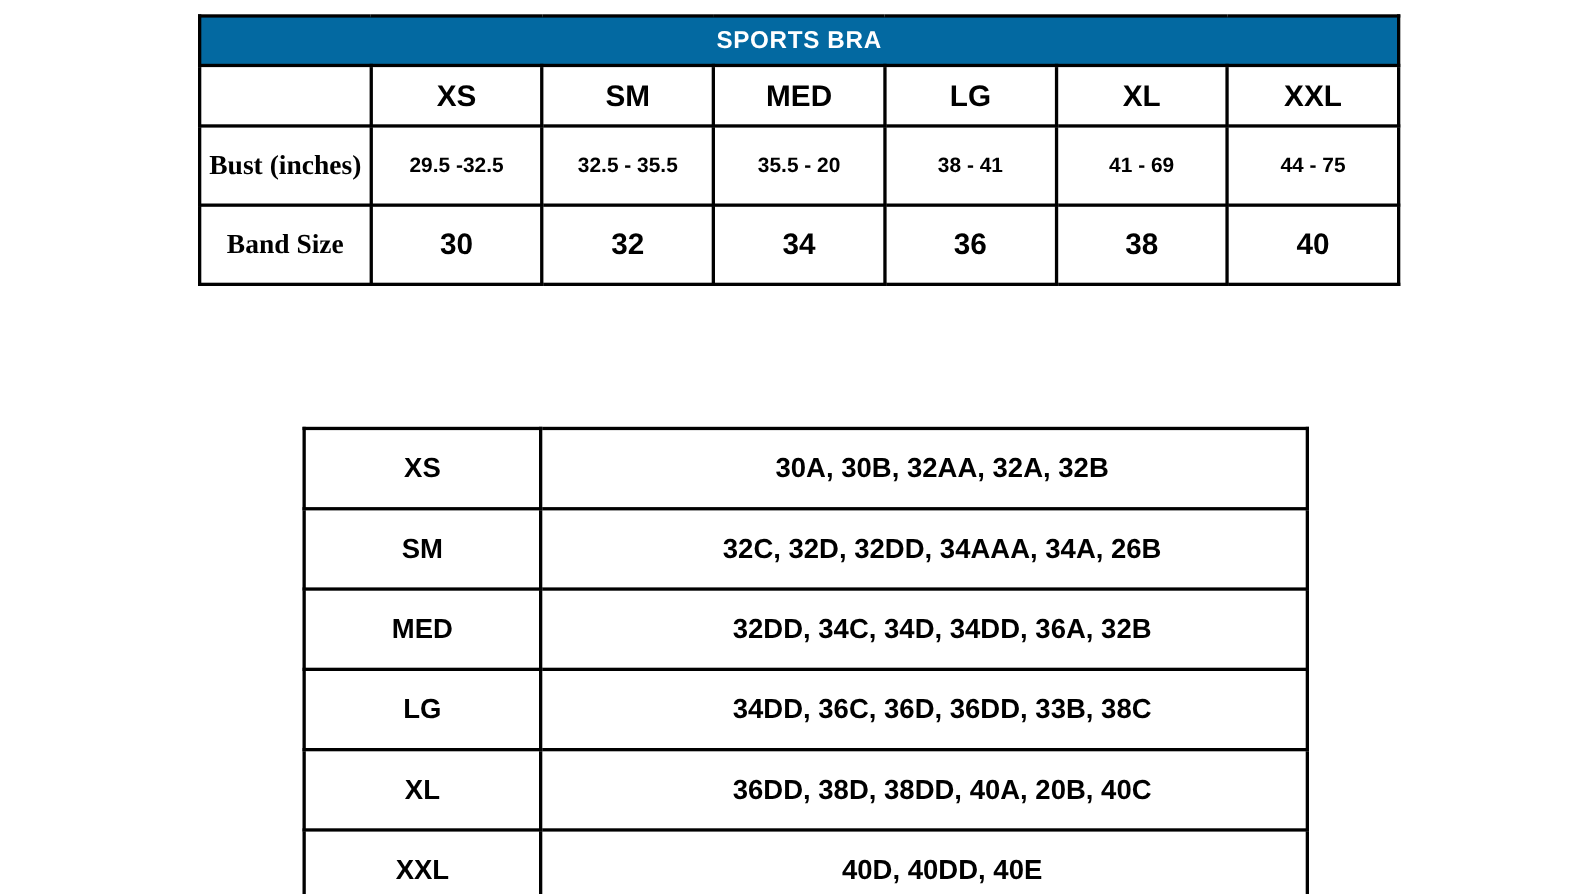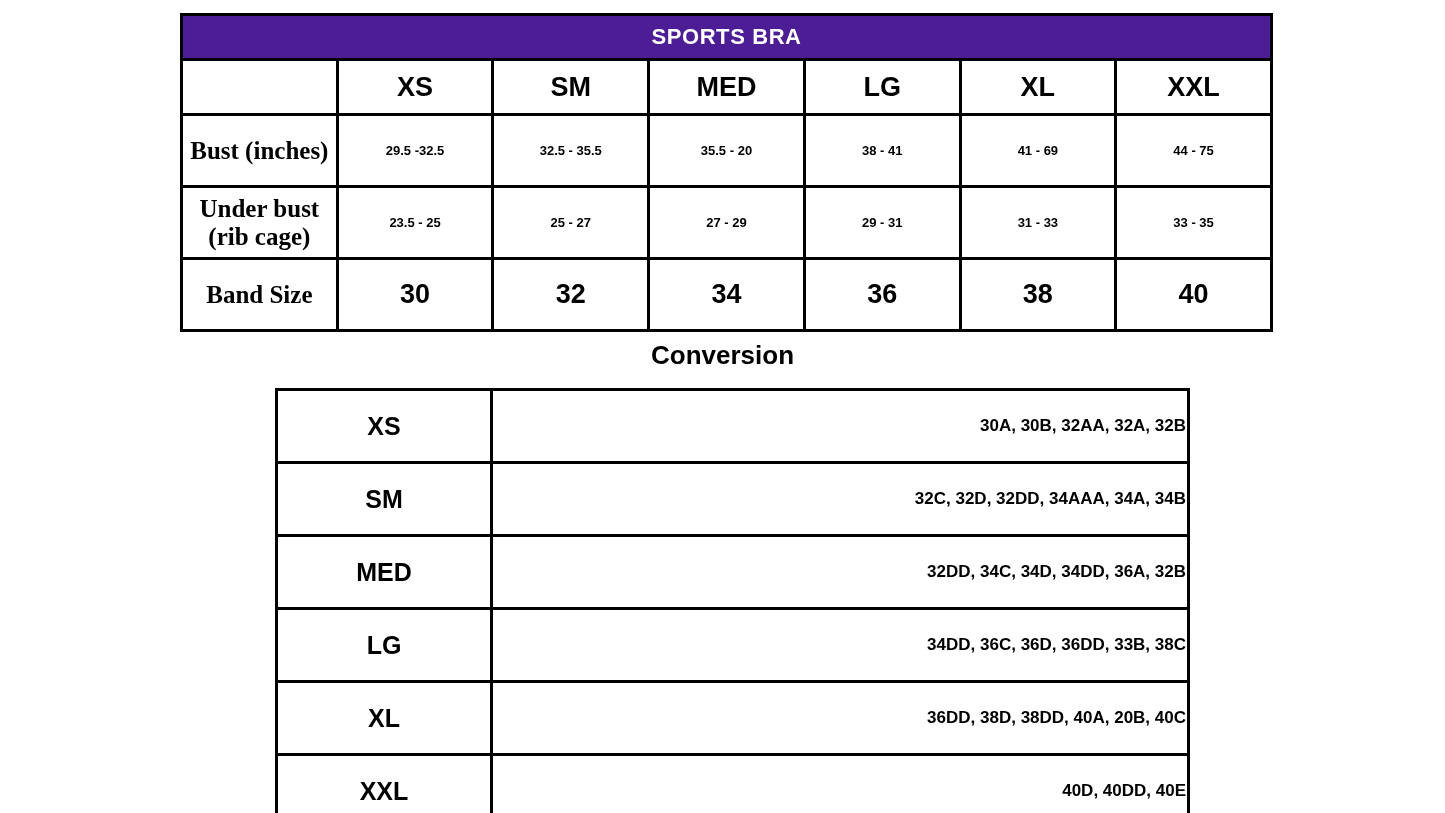--- a/index.html
+++ b/index.html
@@ -32,21 +32,21 @@
     width: 100%;
     table-layout: fixed;
   }
   table.size-table td, table.size-table th {
     border: 3px solid #000000;
     text-align: center;
     vertical-align: middle;
     font-weight: bold;
   }
   .title-row td {
-    background: #4c1d95;
+    background: #0369a1;
     color: #ffffff;
     font-size: 22px;
     letter-spacing: 0.6px;
     height: 42px;
     border-color: #000000;
     padding: 0;
   }
   .head-row td {
     height: 50px;
     font-size: 27px;
@@ -58,21 +58,21 @@
   }
   .label-cell {
     font-size: 25px;
     padding: 0 6px;
     font-family: Liberation Serif, serif;
   }
   .data-row td {
     height: 67px;
   }
   .val-small {
-    font-size: 13px;
+    font-size: 19px;
   }
   .val-large {
     font-size: 27px;
   }
   .row-bust td.label-cell { font-size: 25px; }
   .row-under td.label-cell { font-size: 25px; }
   .row-band td.label-cell { font-size: 25px; }
 
   
   .conversion-heading {
@@ -102,23 +102,23 @@
     height: 68px;
     vertical-align: middle;
     font-weight: bold;
   }
   td.conv-size {
     width: 210px;
     text-align: center;
     font-size: 25px;
   }
   td.conv-val {
-    text-align: right;
+    text-align: center;
     padding-left: 34px;
-    font-size: 17px;
+    font-size: 25px;
   }
 </style>
 </head>
 <body>
 
 <div class="page">
 
   <div class="size-table-wrap">
     <table class="size-table">
       <tbody>
@@ -138,55 +138,45 @@
         <tr class="data-row row-bust">
           <td class="label-cell">Bust (inches)</td>
           <td class="val-small">29.5 -32.5</td>
           <td class="val-small">32.5 - 35.5</td>
           <td class="val-small">35.5 - 20</td>
           <td class="val-small">38 - 41</td>
           <td class="val-small">41 - 69</td>
           <td class="val-small">44 - 75</td>
         </tr>
 
-        <tr class="data-row row-under">
-          <td class="label-cell">Under bust (rib cage)</td>
-          <td class="val-small">23.5 - 25</td>
-          <td class="val-small">25 - 27</td>
-          <td class="val-small">27 - 29</td>
-          <td class="val-small">29 - 31</td>
-          <td class="val-small">31 - 33</td>
-          <td class="val-small">33 - 35</td>
-        </tr>
 
         <tr class="data-row row-band">
           <td class="label-cell">Band Size</td>
           <td class="val-large">30</td>
           <td class="val-large">32</td>
           <td class="val-large">34</td>
           <td class="val-large">36</td>
           <td class="val-large">38</td>
           <td class="val-large">40</td>
         </tr>
       </tbody>
     </table>
   </div>
 
-  <div class="conversion-heading">Conversion</div>
 
   <div class="conv-table-wrap">
     <table class="conv-table">
       <tbody>
         <tr>
           <td class="conv-size">XS</td>
           <td class="conv-val">30A, 30B, 32AA, 32A, 32B</td>
         </tr>
         <tr>
           <td class="conv-size">SM</td>
-          <td class="conv-val">32C, 32D, 32DD, 34AAA, 34A, 34B</td>
+          <td class="conv-val">32C, 32D, 32DD, 34AAA, 34A, 26B</td>
         </tr>
         <tr>
           <td class="conv-size">MED</td>
           <td class="conv-val">32DD, 34C, 34D, 34DD, 36A, 32B</td>
         </tr>
         <tr>
           <td class="conv-size">LG</td>
           <td class="conv-val">34DD, 36C, 36D, 36DD, 33B, 38C</td>
         </tr>
         <tr>

